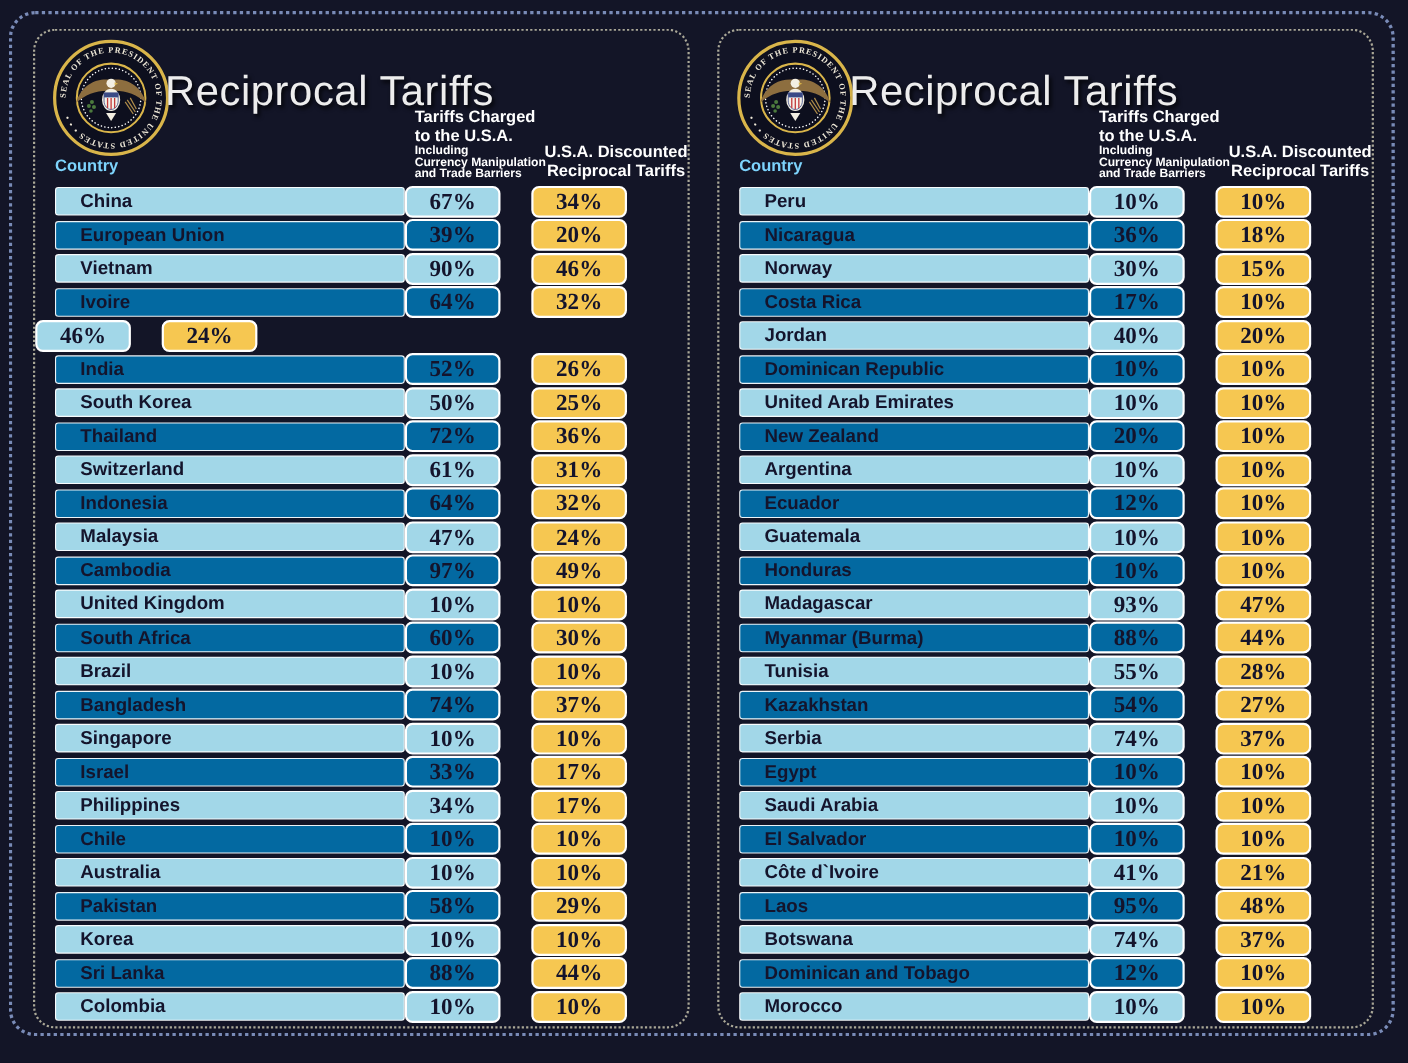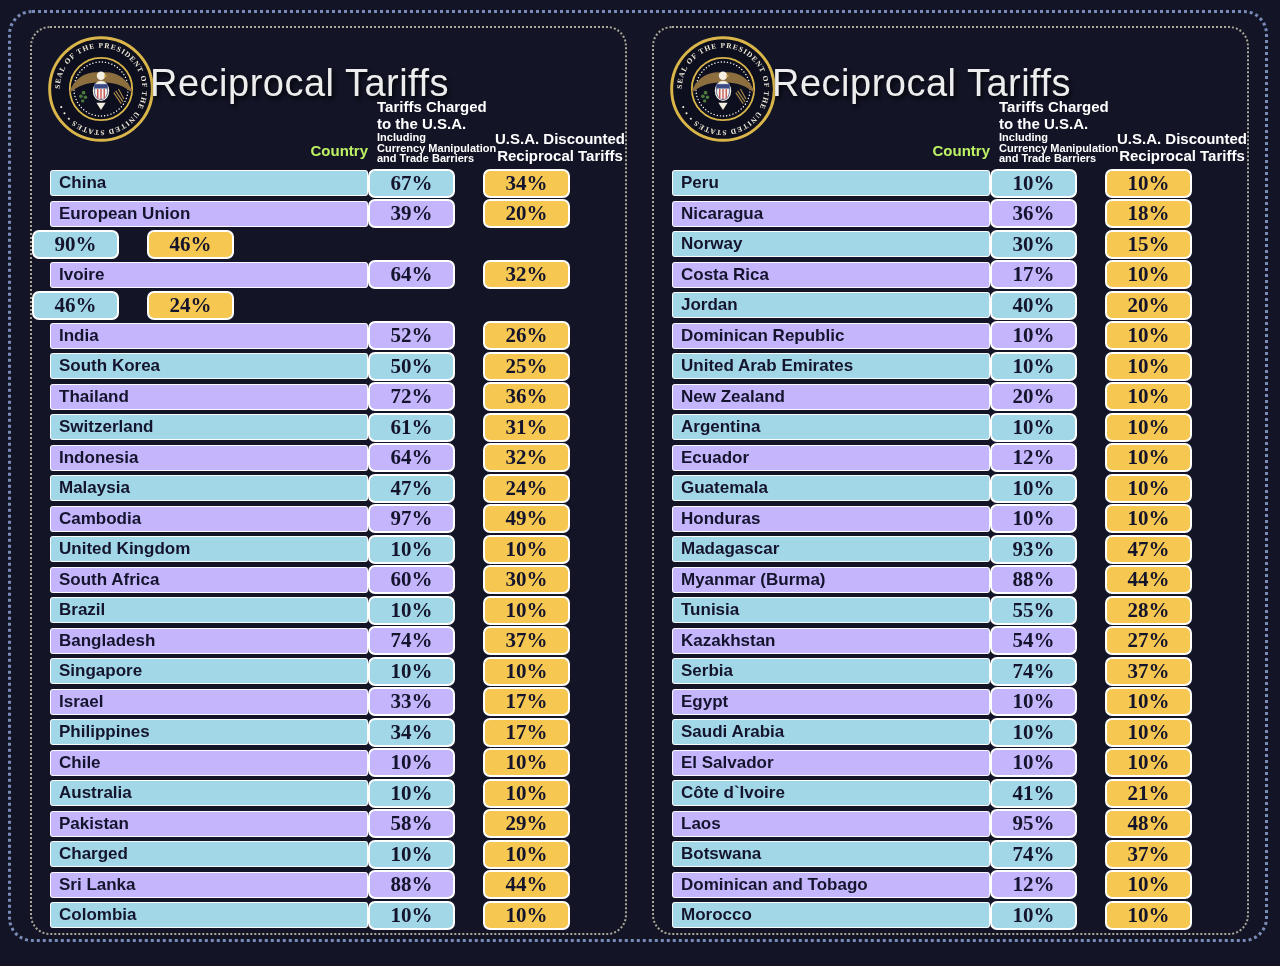--- a/index.html
+++ b/index.html
@@ -6,37 +6,37 @@
   .canvas{position:relative;width:1280px;height:966px;background:#131527;overflow:hidden;
           font-family:"Liberation Sans",sans-serif;}
   .outer-border{position:absolute;left:8px;top:10px;right:12px;bottom:24px;
                 border:3px dotted rgba(140,160,210,.85);border-radius:24px;pointer-events:none;}
   .panel{position:absolute;top:26px;width:597px;height:909px;
          border:2.5px dotted rgba(222,218,190,.75);border-radius:20px;box-sizing:border-box;}
   .panel.left{left:30px;} .panel.right{left:652px;}
   .seal{position:absolute;left:14px;top:6px;width:110px;height:110px;}
   .title{position:absolute;left:118px;top:34px;margin:0;font-size:38px;font-weight:400;
          color:#ededed;letter-spacing:.5px;text-shadow:2px 3px 4px rgba(0,0,0,.85);white-space:nowrap;}
-  .col-country{position:absolute;left:18px;top:114px;width:318px;text-align:right;
-               font-size:15px;font-weight:bold;color:#bef264;}
+  .col-country{position:absolute;left:18px;top:114px;width:318px;text-align:left;
+               font-size:15px;font-weight:bold;color:#7dd3fc;}
   .col-charged{position:absolute;left:345px;top:70px;width:136px;text-align:left;color:#fff;}
   .col-charged .big{font-size:15px;font-weight:bold;line-height:17px;}
   .col-charged .small{font-size:11px;font-weight:bold;line-height:10.5px;}
   .col-discounted{position:absolute;left:460px;top:102px;width:136px;text-align:center;color:#fff;
                   font-size:15px;font-weight:bold;line-height:17px;}
   .rows{position:absolute;left:0;top:140px;width:100%;}
   .row{display:flex;align-items:center;height:30.5px;}
   .bar{margin-left:18px;width:318px;height:26px;border:1.5px solid rgba(255,255,255,.92);
-       border-radius:3px;box-sizing:border-box;display:flex;align-items:center;padding-left:8px;
+       border-radius:3px;box-sizing:border-box;display:flex;align-items:center;padding-left:22px;
        font-size:17px;font-weight:bold;color:#14142c;white-space:nowrap;overflow:hidden;}
   .pct{width:87px;height:29px;border:2px solid #ffffff;border-radius:7px;box-sizing:border-box;
        display:flex;align-items:center;justify-content:center;
        font-family:"Liberation Serif",serif;font-size:21px;font-weight:bold;color:#14142c;}
   .pct.c1{} .pct.c2{margin-left:28px;}
-  .tone-blue{background:#a2d7e8;} .tone-white{background:#c4b5fd;} .tone-gold{background:#f6c751;}
+  .tone-blue{background:#a2d7e8;} .tone-white{background:#0369a1;} .tone-gold{background:#f6c751;}
   .seal-ring-text{font-family:"Liberation Serif",serif;font-size:8.1px;font-weight:bold;
                   letter-spacing:1.1px;fill:#efe9d8;}
 </style>
 </head>
 <body>
 
 <div class="canvas">
   <div class="outer-border"></div>
 
   <div class="panel left">
@@ -90,20 +90,21 @@
           <div class="bar tone-blue">China</div>
           <div class="pct c1 tone-blue">67%</div>
           <div class="pct c2 tone-gold">34%</div>
         </div>
         <div class="row">
           <div class="bar tone-white">European Union</div>
           <div class="pct c1 tone-white">39%</div>
           <div class="pct c2 tone-gold">20%</div>
         </div>
         <div class="row">
+          <div class="bar tone-blue">Vietnam</div>
           <div class="pct c1 tone-blue">90%</div>
           <div class="pct c2 tone-gold">46%</div>
         </div>
         <div class="row">
           <div class="bar tone-white">Ivoire</div>
           <div class="pct c1 tone-white">64%</div>
           <div class="pct c2 tone-gold">32%</div>
         </div>
         <div class="row">
           <div class="pct c1 tone-blue">46%</div>
@@ -188,21 +189,21 @@
           <div class="bar tone-blue">Australia</div>
           <div class="pct c1 tone-blue">10%</div>
           <div class="pct c2 tone-gold">10%</div>
         </div>
         <div class="row">
           <div class="bar tone-white">Pakistan</div>
           <div class="pct c1 tone-white">58%</div>
           <div class="pct c2 tone-gold">29%</div>
         </div>
         <div class="row">
-          <div class="bar tone-blue">Charged</div>
+          <div class="bar tone-blue">Korea</div>
           <div class="pct c1 tone-blue">10%</div>
           <div class="pct c2 tone-gold">10%</div>
         </div>
         <div class="row">
           <div class="bar tone-white">Sri Lanka</div>
           <div class="pct c1 tone-white">88%</div>
           <div class="pct c2 tone-gold">44%</div>
         </div>
         <div class="row">
           <div class="bar tone-blue">Colombia</div>

